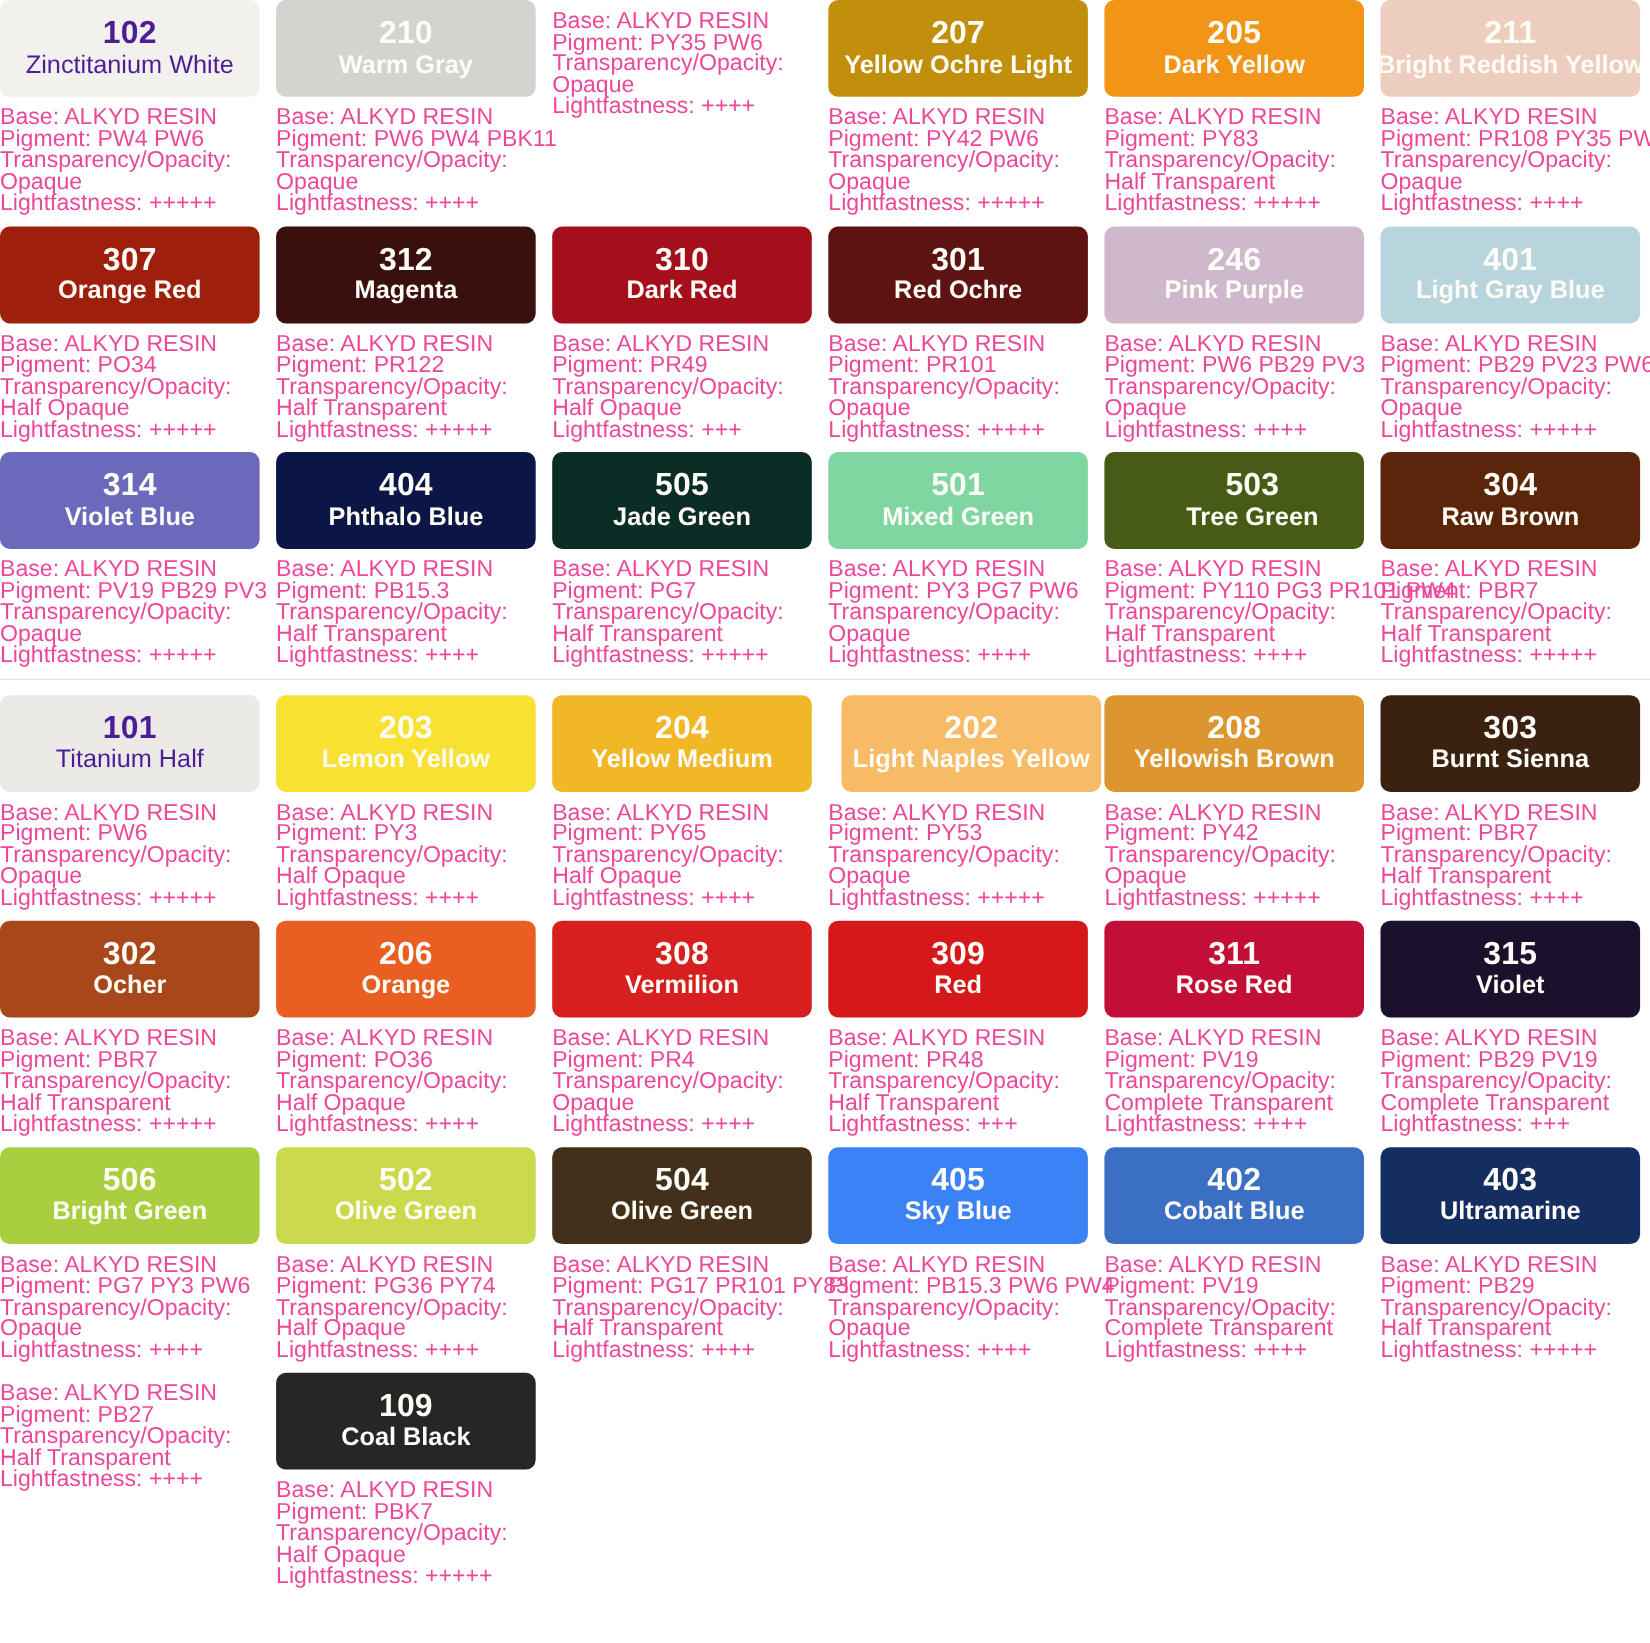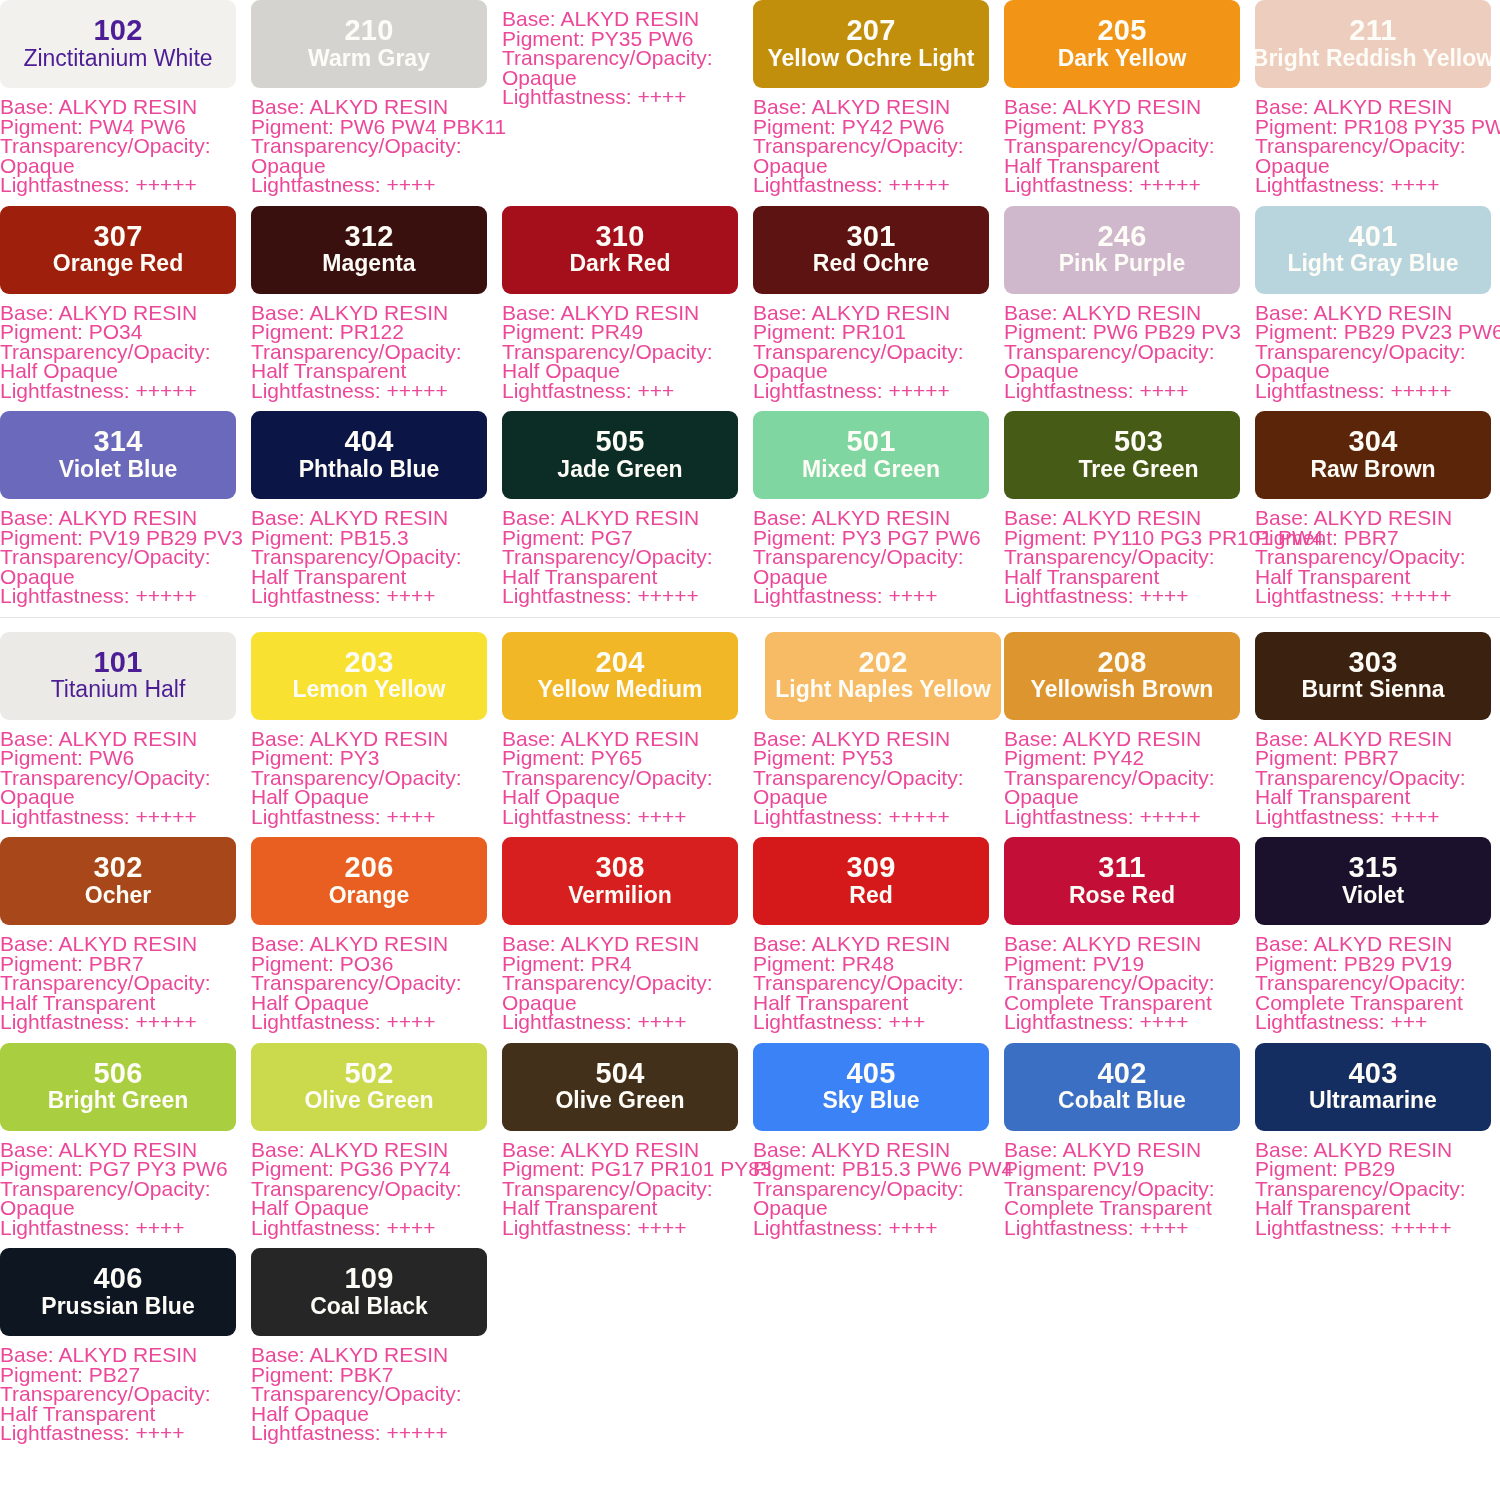--- a/index.html
+++ b/index.html
@@ -569,24 +569,20 @@
               <div>Base: ALKYD RESIN</div>
               <div>Pigment: PB29</div>
               <div>Transparency/Opacity:</div>
               <div>Half Transparent</div>
               <div>Lightfastness: +++++</div>
             </div>
           </div>
         </div>
         <div class="section row">
           <div class="swatch-cell">
-            <div class="chip light-text" style="background: rgb(14, 22, 33);">
-              <div class="chip-code">406</div>
-              <div class="chip-name">Prussian Blue</div>
-            </div>
             <div class="specs">
               <div>Base: ALKYD RESIN</div>
               <div>Pigment: PB27</div>
               <div>Transparency/Opacity:</div>
               <div>Half Transparent</div>
               <div>Lightfastness: ++++</div>
             </div>
           </div>
           <div class="swatch-cell">
             <div class="chip light-text" style="background: rgb(38, 38, 38);">

